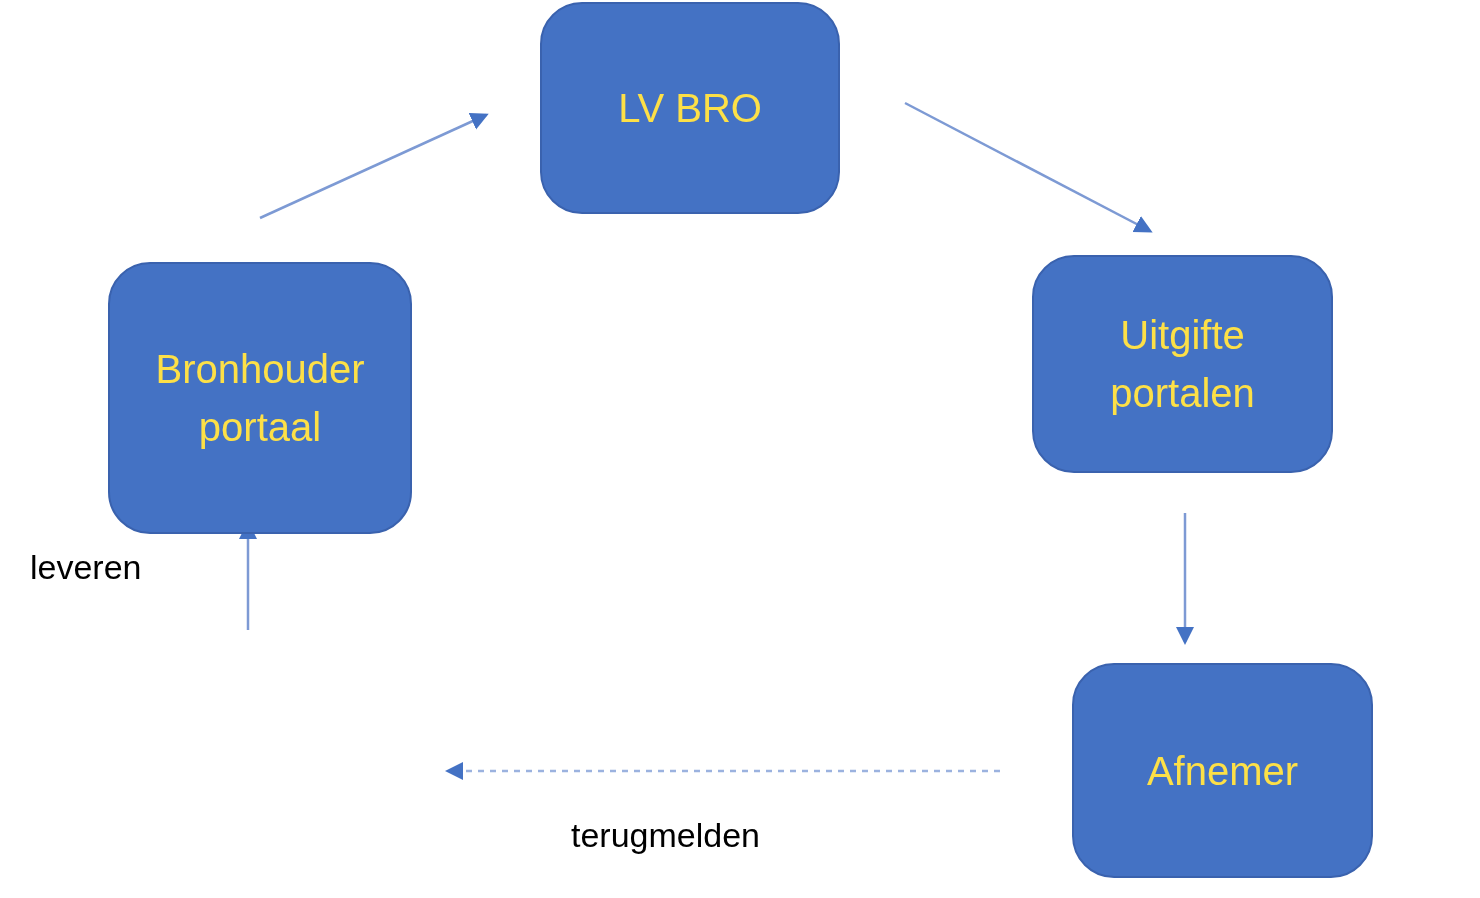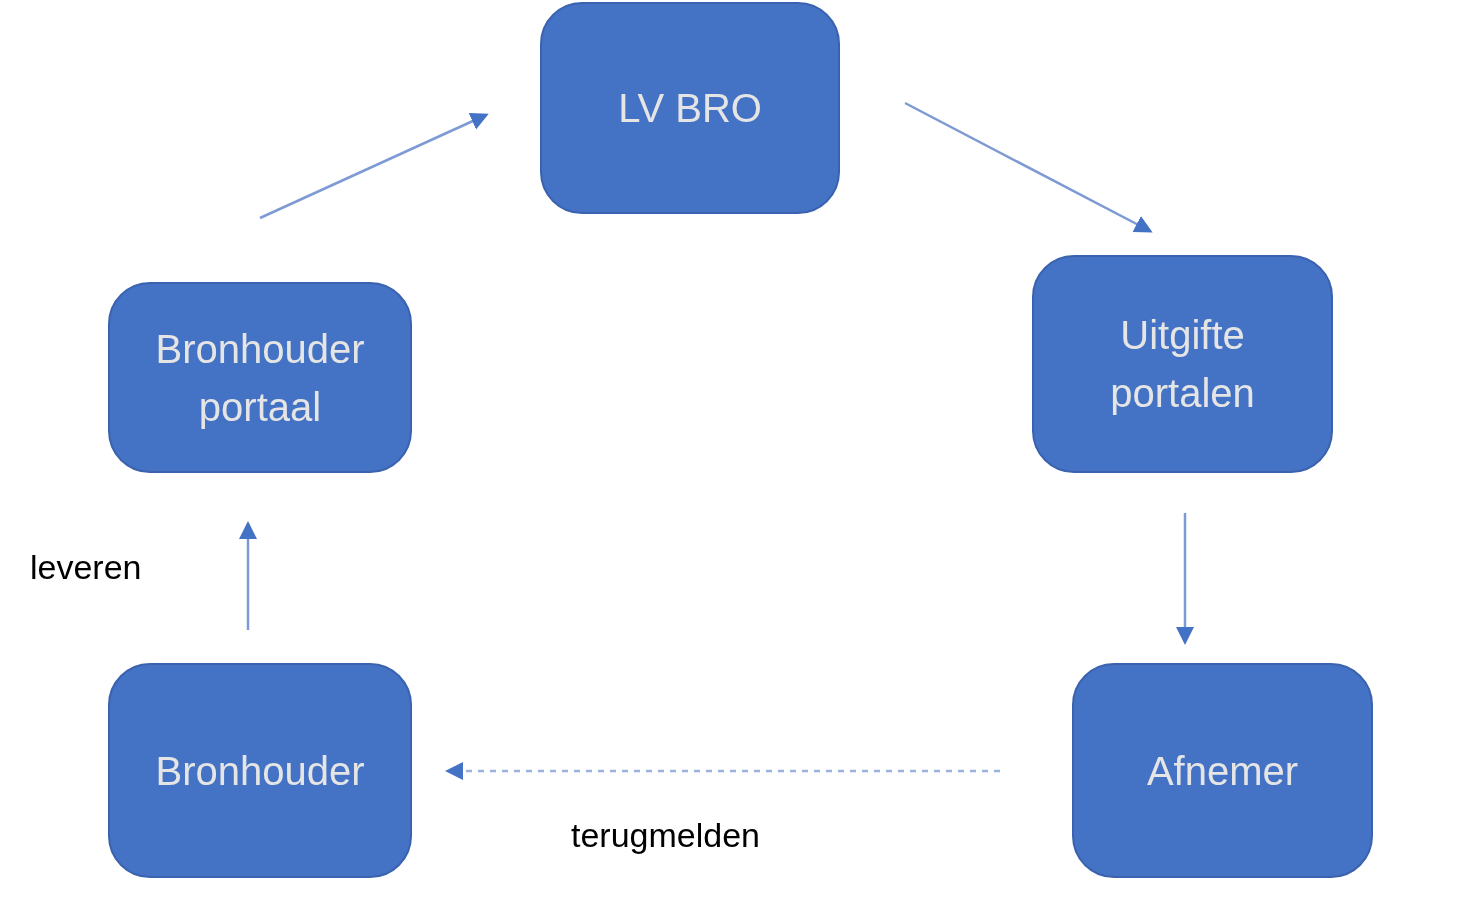--- a/index.html
+++ b/index.html
@@ -21,32 +21,32 @@
     top: 0;
     width: 1480px;
     height: 898px;
     pointer-events: none;
   }
   .node {
     position: absolute;
     background: #4472C4;
     border: 2px solid #3A62AE;
     border-radius: 42px;
-    color: #e5e5e5;
+    color: #fde047;
     display: flex;
     align-items: center;
     justify-content: center;
     text-align: center;
     font-size: 40px;
     line-height: 1.45;
     padding: 8px 18px;
     box-sizing: border-box;
   }
   .node-lv-bro        { left: 540px;  top: 2px;   width: 300px; height: 212px; }
-  .node-bronhouderportaal { left: 108px;  top: 262px; width: 304px; height: 191px; margin-top: 20px; }
+  .node-bronhouderportaal { left: 108px;  top: 262px; width: 304px; height: 272px; }
   .node-uitgifte      { left: 1032px; top: 255px; width: 301px; height: 218px; }
   .node-bronhouder    { left: 108px;  top: 663px; width: 304px; height: 215px; }
   .node-afnemer       { left: 1072px; top: 663px; width: 301px; height: 215px; }
   .edge-label {
     position: absolute;
     color: #000000;
     font-size: 34px;
     white-space: nowrap;
   }
   .label-leveren     { left: 30px;   top: 548px; }
@@ -84,23 +84,20 @@
   </div>
 
   <div class="node node-bronhouderportaal">
     <span>Bronhouder portaal</span>
   </div>
 
   <div class="node node-uitgifte">
     <span>Uitgifte portalen</span>
   </div>
 
-  <div class="node node-bronhouder">
-    <span>Bronhouder</span>
-  </div>
 
   <div class="node node-afnemer">
     <span>Afnemer</span>
   </div>
 
   <div class="edge-label label-leveren">leveren</div>
 
 
   <div class="edge-label label-terugmelden">terugmelden</div>
 

